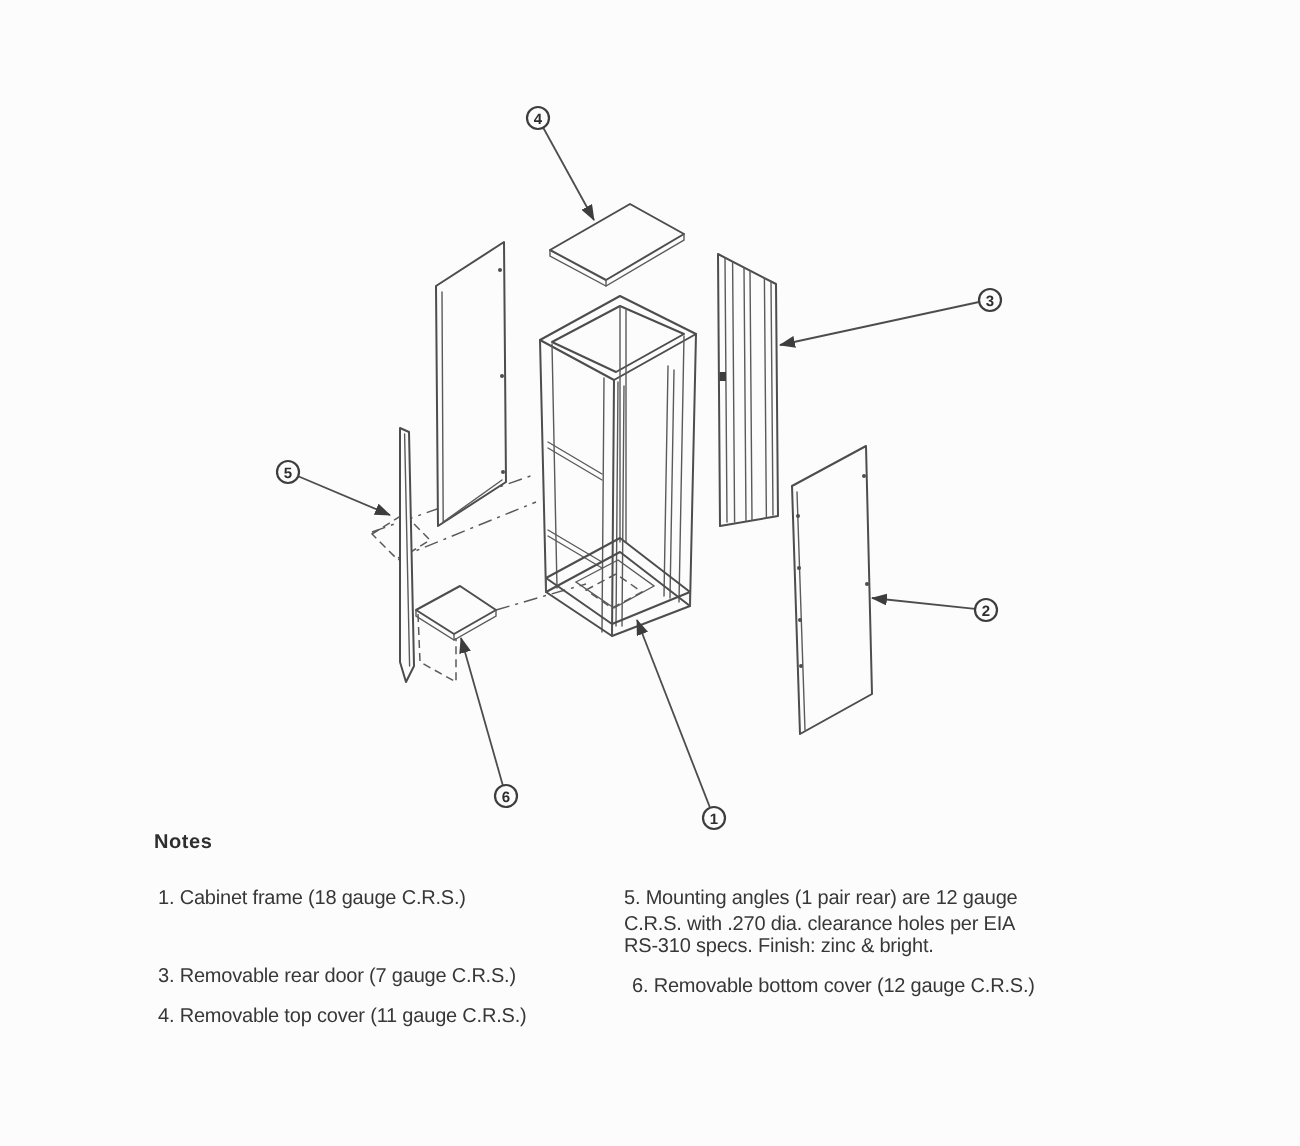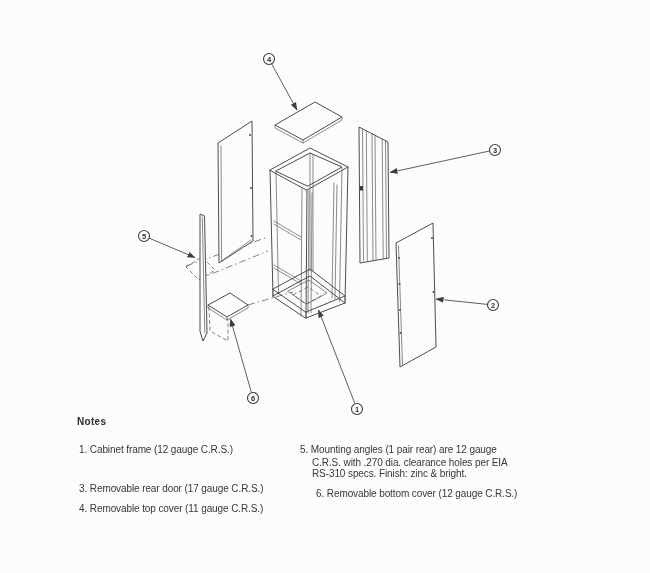--- a/index.html
+++ b/index.html
@@ -152,22 +152,22 @@
       </g>
       <g>
         <circle class="balloon" cx="253" cy="398" r="5.5"></circle>
         <text class="balloon-num" x="253" y="400.8">6</text>
       </g>
     </g>
   </svg>
 
   <div class="notes-heading" style="left:77px;top:416px;">Notes</div>
 
-  <div class="note-line" style="left:79px;top:444px;">1. Cabinet frame (12 gauge C.R.S.)</div>
-  <div class="note-line" style="left:79px;top:483px;">3. Removable rear door (17 gauge C.R.S.)</div>
+  <div class="note-line" style="left:79px;top:444px;">1. Cabinet frame (18 gauge C.R.S.)</div>
+  <div class="note-line" style="left:79px;top:483px;">3. Removable rear door (7 gauge C.R.S.)</div>
   <div class="note-line" style="left:79px;top:502.5px;">4. Removable top cover (11 gauge C.R.S.)</div>
 
-  <div class="note-line" style="left:300px;top:444px;text-align:center;">5. Mounting angles (1 pair rear) are 12 gauge</div>
+  <div class="note-line" style="left:312px;top:444px;text-align:center;">5. Mounting angles (1 pair rear) are 12 gauge</div>
   <div class="note-line" style="left:312px;top:457px;">C.R.S. with .270 dia. clearance holes per EIA</div>
   <div class="note-line" style="left:312px;top:468px;">RS-310 specs. Finish: zinc &amp; bright.</div>
   <div class="note-line" style="left:300px;top:488px;margin-left:16px;">6. Removable bottom cover (12 gauge C.R.S.)</div>
 
 </div>
 
 </body></html>

